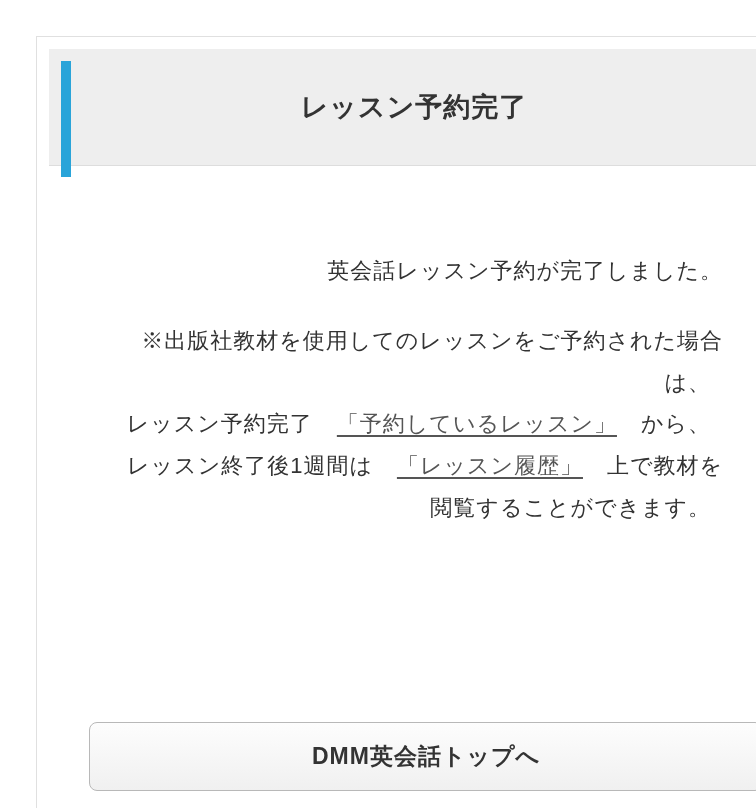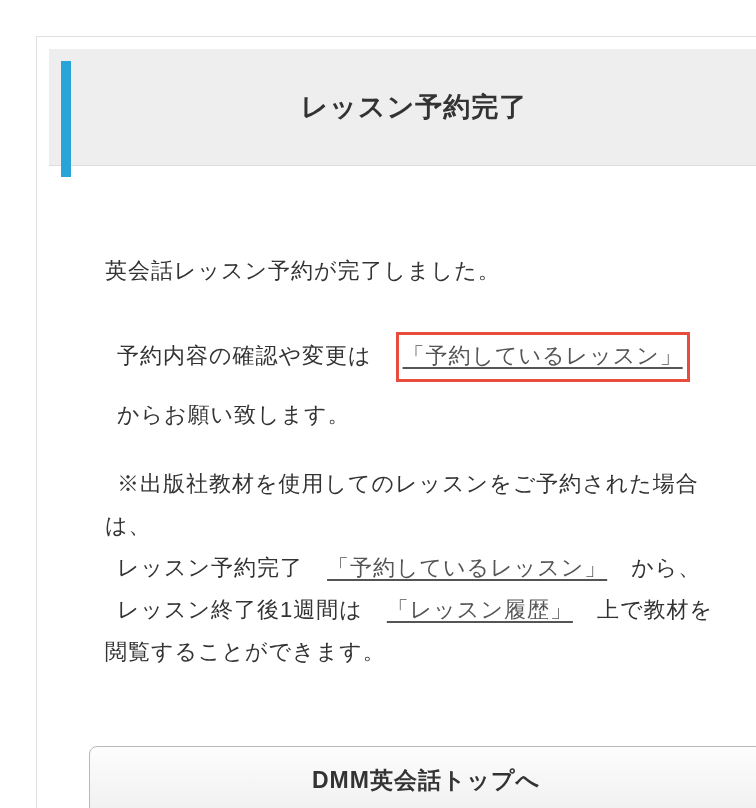--- a/index.html
+++ b/index.html
@@ -46,20 +46,21 @@
     .content {
       flex: 1;
       padding: 48px 44px 20px 44px;
       font-size: 22px;
       line-height: 1.9;
       color: #333333;
       letter-spacing: 1px;
     }
     .content p {
       margin-bottom: 28px;
+      text-align: right;
     }
     .content p:last-child {
       margin-bottom: 0;
     }
     .link {
       color: #555555;
       text-decoration: underline;
       text-underline-offset: 4px;
       cursor: pointer;
     }
@@ -94,23 +95,20 @@
 <div class="container">
   <div class="header">
     <div class="header-accent"></div>
     <h1 class="header-title">レッスン予約完了</h1>
   </div>
 
   <div class="content">
     <p>英会話レッスン予約が完了しました。</p>
 
 
-    <p>
-      <span>予約内容の確認や変更は</span><a class="highlighted-link">「予約しているレッスン」</a><span>からお願い致します。</span>
-    </p>
 
     <p>
       <span>※出版社教材を使用してのレッスンをご予約された場合は、</span><br>
       <span>レッスン予約完了</span><a class="link">「予約しているレッスン」</a><span>から、</span><br>
       <span>レッスン終了後1週間は</span><a class="link">「レッスン履歴」</a><span>上で教材を閲覧することができます。</span>
     </p>
   </div>
 
   <div class="footer">
     <button class="btn-top">DMM英会話トップへ</button>

